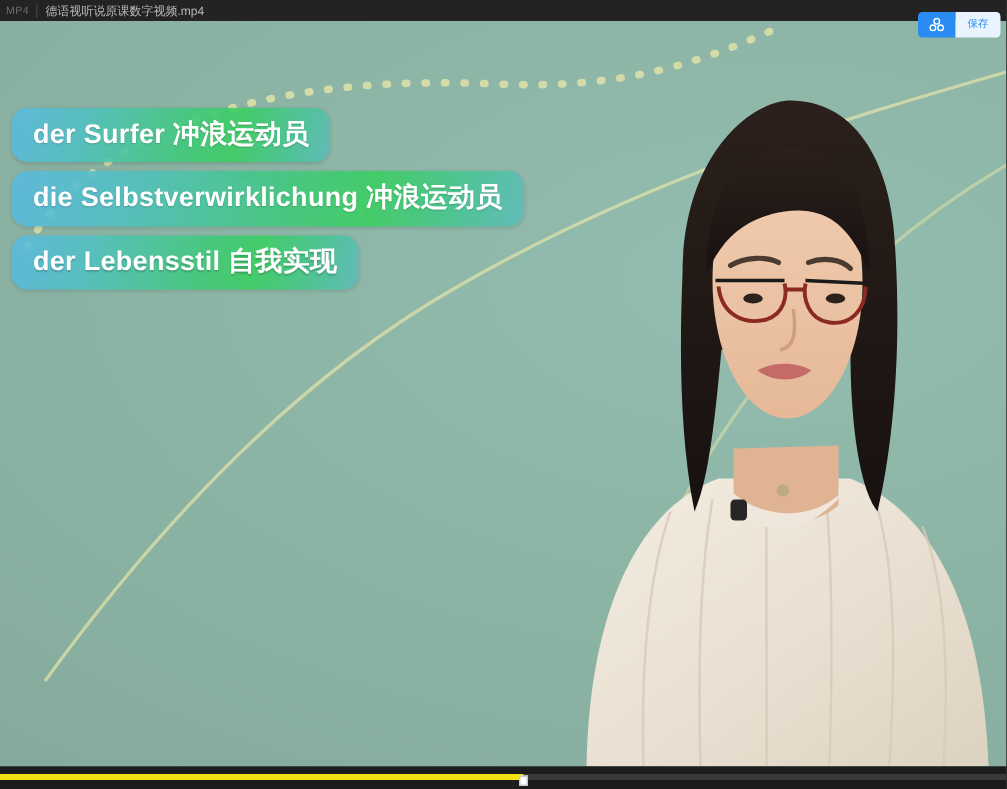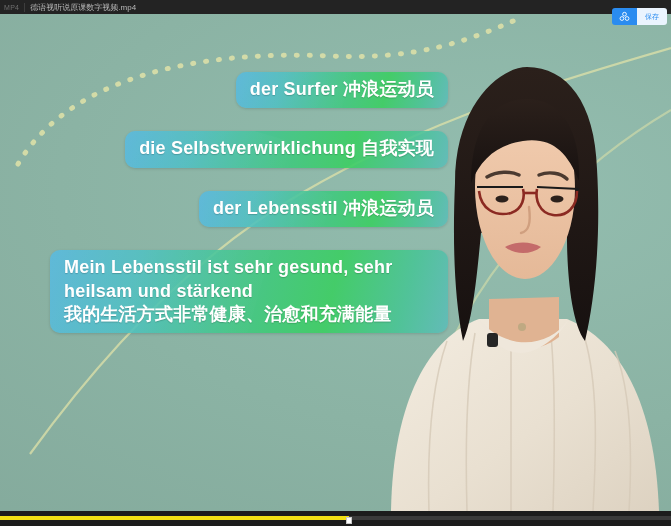--- a/index.html
+++ b/index.html
@@ -115,22 +115,22 @@
     overflow: hidden;
   }
 
   
   .cards {
     position: absolute;
     left: 8px; top: 58px;
     width: 440px;
     display: flex;
     flex-direction: column;
-    align-items: flex-end;
-    gap: 23px;
+    align-items: flex-start;
+    gap: 6px;
     z-index: 20;
   }
   .card {
     position: relative;
     border-radius: 10px;
     padding: 6px 14px 7px 14px;
     background:
       linear-gradient(104deg,
         rgba(72,178,219,0.88) 0%,
         rgba(70,188,190,0.88) 22%,
@@ -298,31 +298,27 @@
 
     <div class="cards">
 
       <div class="card">
         <div class="card-line">der Surfer 冲浪运动员</div>
       </div>
 
 
 
       <div class="card">
-        <div class="card-line">die Selbstverwirklichung 自我实现</div>
+        <div class="card-line">die Selbstverwirklichung 冲浪运动员</div>
       </div>
 
       <div class="card">
-        <div class="card-line">der Lebensstil 冲浪运动员</div>
+        <div class="card-line">der Lebensstil 自我实现</div>
       </div>
 
-      <div class="card" style="max-width:370px;">
-        <div class="card-line wrap">Mein Lebensstil ist sehr gesund, sehr heilsam und stärkend</div>
-        <div class="card-line">我的生活方式非常健康、治愈和充满能量</div>
-      </div>
 
     </div>
   </div>
 
   <div class="controls">
     <div class="progress-track" style="background: rgb(58, 58, 58);">
       <div class="progress-fill" id="progressFill" style="width: 52%; background: rgb(242, 224, 20);"></div>
       <div class="progress-handle" id="progressHandle" style="left: 52%;"></div>
     </div>
   </div>

